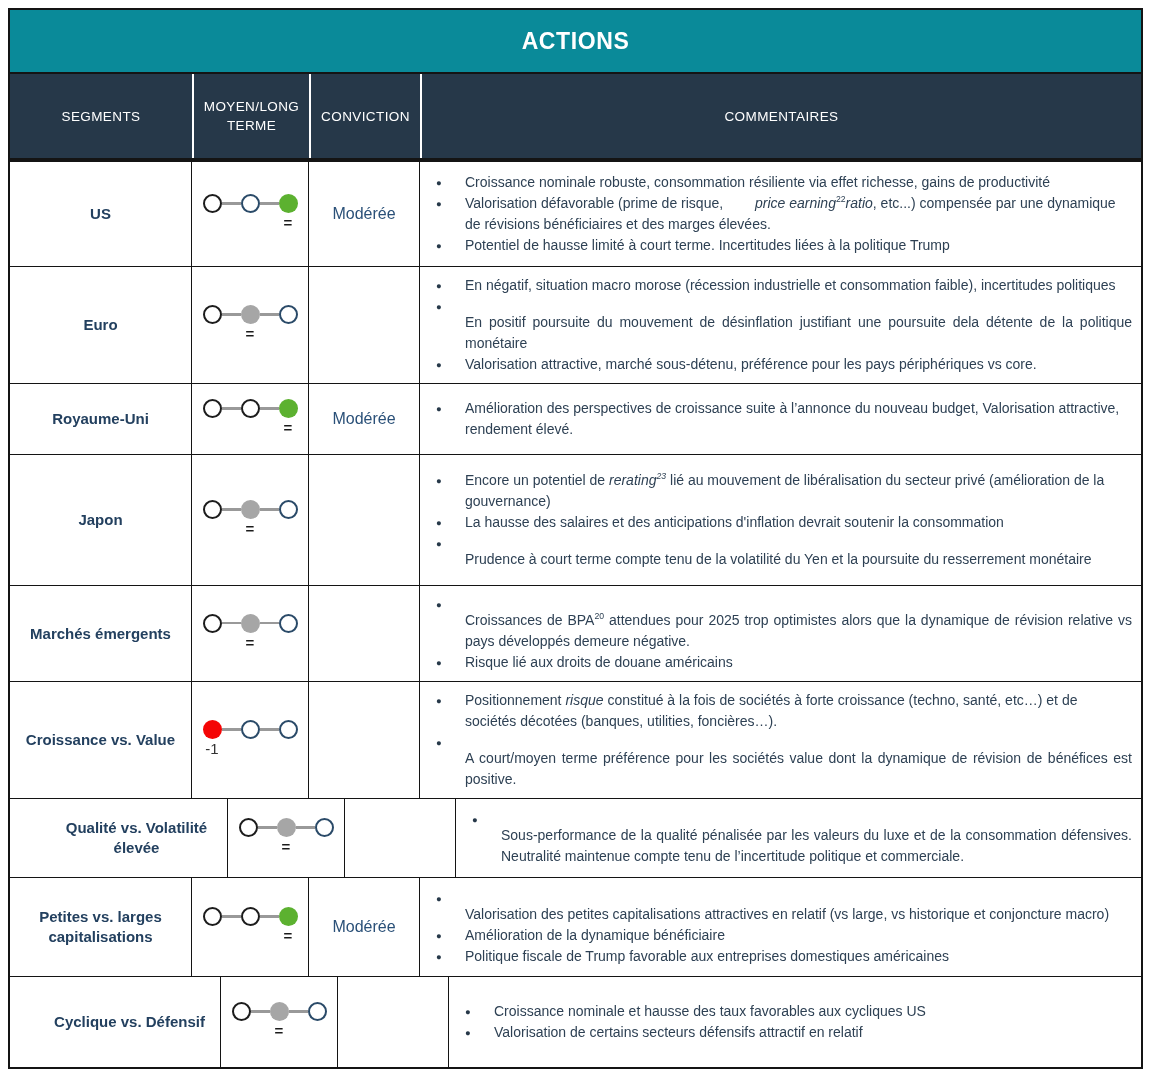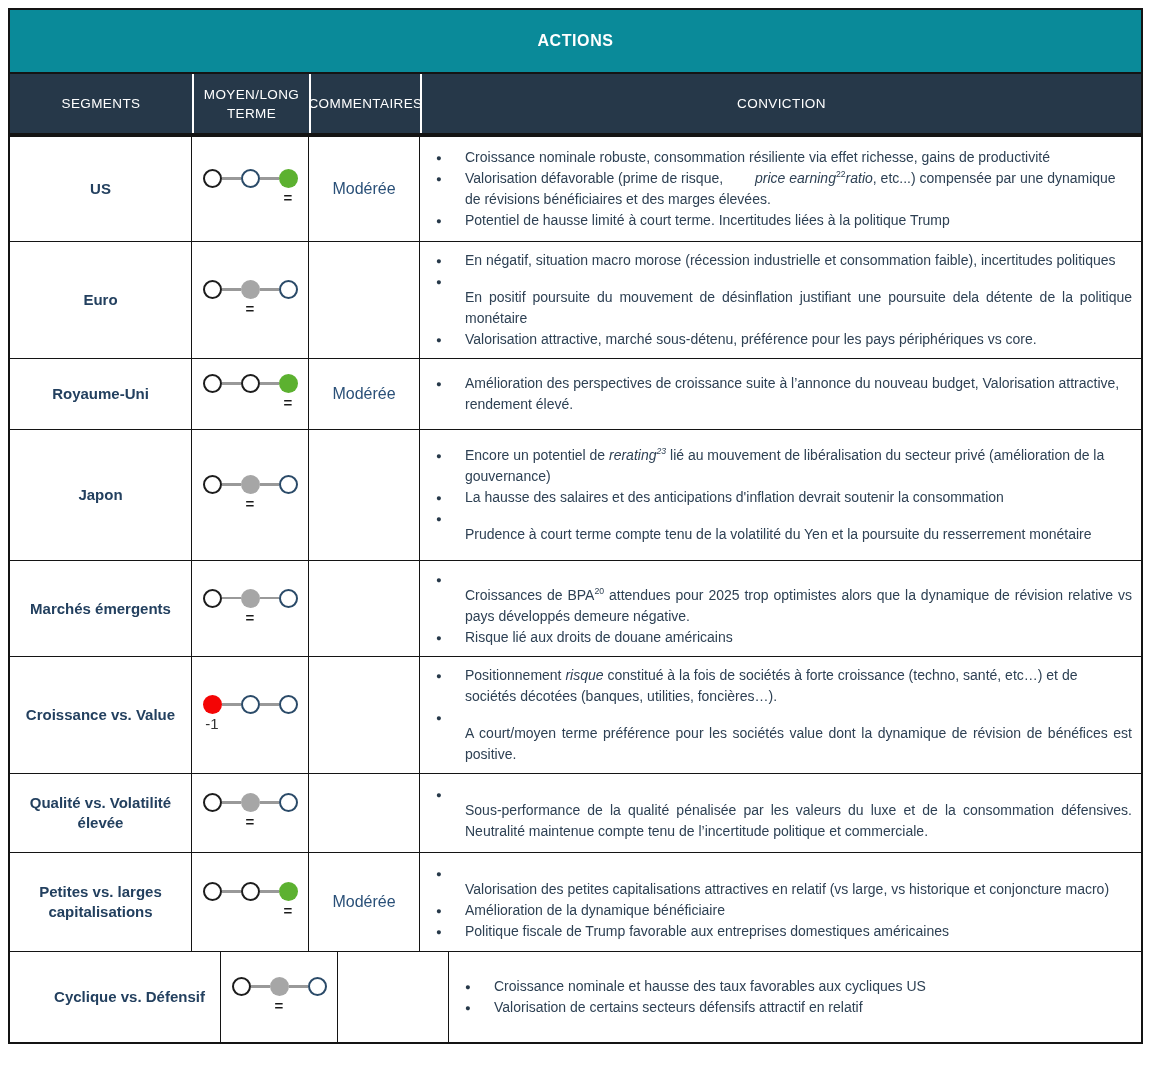--- a/index.html
+++ b/index.html
@@ -5,34 +5,34 @@
   :root{
     --teal:#0a8a99; --navy:#263849; --green:#5cb130; --red:#f40505;
     --gray-dot:#a6a6a6; --navy-outline:#2a4a68; --dark-outline:#1c1c1c;
     --seg-text:#23405f; --com-text:#2e4154; --conv-text:#2a5078;
     --line:#999;
   }
   *{box-sizing:border-box;margin:0;padding:0;}
   body{background:#fff;font-family:"Liberation Sans",sans-serif;}
   .table{margin:8px;border:2px solid #141414;width:1135px;}
   .title-band{background:var(--teal);height:64px;display:flex;align-items:center;justify-content:center;border-bottom:2px solid #141414;}
-  .title-band span{color:#fff;font-weight:bold;font-size:16px;letter-spacing:.6px;text-align:right;}
-  .head-row{display:grid;grid-template-columns:182px 117px 111px 1fr;background:var(--navy);height:59px;}
+  .title-band span{color:#fff;font-weight:bold;font-size:23px;letter-spacing:.6px;text-align:right;}
+  .head-row{display:grid;grid-template-columns:182px 117px 111px 1fr;background:var(--navy);height:84px;}
   .hcell{display:flex;align-items:center;justify-content:center;color:#fff;font-size:13.5px;letter-spacing:.4px;text-align:center;padding:0 6px;line-height:19px;}
   .hcell+.hcell{border-left:2px solid #fff;}
   .sep{height:3px;background:#fff;border-top:2px solid #141414;border-bottom:2px solid #141414;}
   .trow{display:grid;grid-template-columns:182px 117px 111px 1fr;border-bottom:1.5px solid #141414;}
   .trow:last-child{border-bottom:none;}
   #rows .trow:nth-child(1){min-height:105px;}
   #rows .trow:nth-child(2){min-height:111px;}
   #rows .trow:nth-child(3){min-height:71px;}
   #rows .trow:nth-child(4){min-height:131px;}
   #rows .trow:nth-child(5){min-height:95px;}
   #rows .trow:nth-child(6){min-height:107px;}
-  #rows .trow:nth-child(7){min-height:79px;}
+  #rows .trow:nth-child(7){min-height:79px;padding-left:36px;}
   #rows .trow:nth-child(8){min-height:99px;}
   #rows .trow:nth-child(9){min-height:90px;margin-left:29px;}
   .cell{display:flex;align-items:center;justify-content:center;border-right:1.5px solid #141414;}
   .com-cell{border-right:none;justify-content:flex-start;}
   .seg{font-weight:bold;color:var(--seg-text);font-size:15px;text-align:center;line-height:20px;padding:0 14px;}
   .conv{color:var(--conv-text);font-size:16px;}
   .indicator-wrap{position:relative;width:95px;height:40px;}
   .dots{display:flex;align-items:center;height:19px;}
   .circ{width:19px;height:19px;border-radius:50%;flex:0 0 19px;}
   .circ.outline-dark{background:#fff;border:2.5px solid var(--dark-outline);}
@@ -53,22 +53,22 @@
 </head>
 <body>
 
 <div class="table">
   <div class="title-band">
     <span>ACTIONS</span>
   </div>
   <div class="head-row">
     <div class="hcell">SEGMENTS</div>
     <div class="hcell">MOYEN/LONG TERME</div>
+    <div class="hcell">CONVICTION</div>
     <div class="hcell">COMMENTAIRES</div>
-    <div class="hcell">CONVICTION</div>
   </div>
   <div class="sep"></div>
   <div id="rows">
   <div class="trow">
     <div class="cell seg-cell">
       <span class="seg">US</span>
     </div>
     <div class="cell ind-cell">
       <div class="indicator-wrap">
         <div class="dots">

